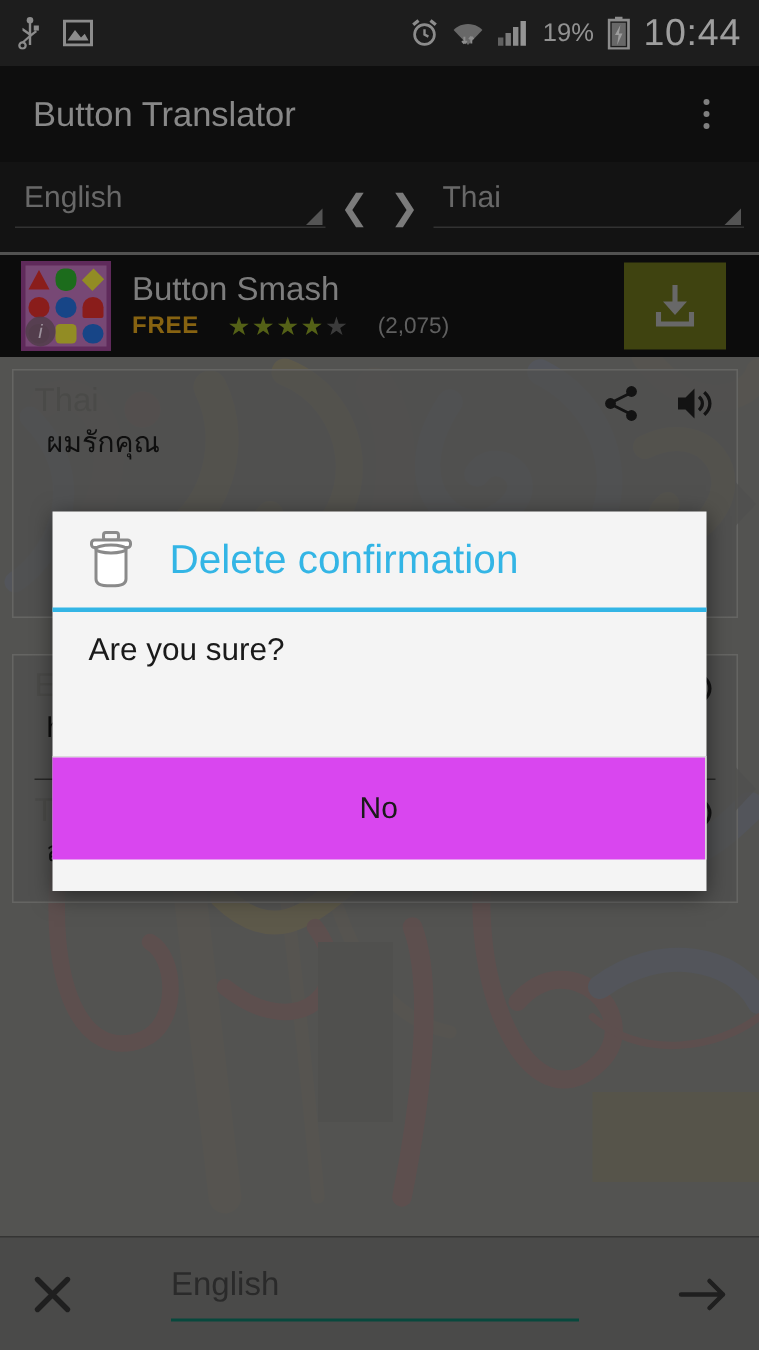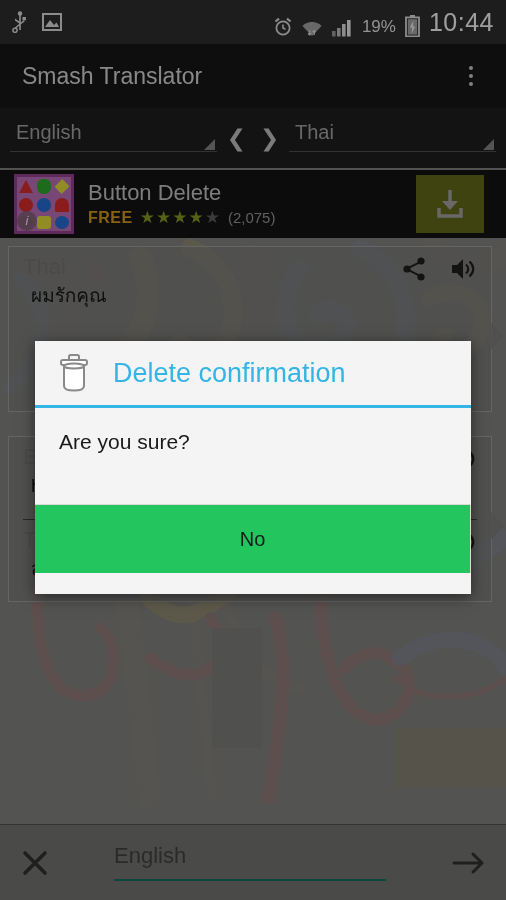--- a/index.html
+++ b/index.html
@@ -11,21 +11,21 @@
   }
   #root { position:relative; width:506px; height:900px; overflow:hidden; }
 
   
   .statusbar{
     position:absolute; top:0; left:0; width:506px; height:44px;
     background:#2b2b2b; display:flex; align-items:center;
     padding:0 12px; color:#cfcfcf;
   }
   .sb-left{ display:flex; align-items:center; gap:14px; }
-  .sb-right{ margin-left:auto; display:flex; align-items:flex-end; gap:9px; }
+  .sb-right{ margin-left:auto; display:flex; align-items:center; gap:9px; }
   .sb-ico{ display:block; }
   .sb-batt{ font-size:17px; color:#d8d8d8; letter-spacing:0; }
   .sb-clock{ font-size:25px; color:#e9e9e9; font-weight:400; letter-spacing:0.5px; }
 
   
   .appbar{
     position:absolute; top:44px; left:0; width:506px; height:64px;
     background:#161616; display:flex; align-items:center; padding:0 22px;
   }
   .app-title{ font-size:23px; color:#c9c9c9; font-weight:400; }
@@ -57,21 +57,21 @@
   .pc{ margin:2px; }
   .pc.tri{ width:0;height:0;margin:3px auto;border-left:7px solid transparent;
     border-right:7px solid transparent; border-bottom:13px solid #cc2b28; }
   .pc.cir{ border-radius:50%; }
   .pc.diam{ transform:rotate(45deg); margin:4px; }
   .ad-badge{ position:absolute; left:0; bottom:0; width:20px; height:20px;
     border-radius:50%; background:rgba(120,90,110,.85); color:#e7d7e7;
     font-size:13px; font-style:italic; text-align:center; line-height:20px; }
   .ad-text{ margin-left:14px; }
   .ad-title{ font-size:22px; color:#b9b9b9; line-height:26px; }
-  .ad-sub{ display:flex; align-items:center; gap:7px; margin-top:1px; }
+  .ad-sub{ display:flex; align-items:center; gap:19px; margin-top:1px; }
   .ad-free{ font-size:16px; color:#c8921a; font-weight:bold; letter-spacing:.5px; }
   .stars{ font-size:17px; letter-spacing:1px; color:#7d8f22; }
   .stars .off{ color:#585858; }
   .ad-count{ font-size:15px; color:#8d8d8d; }
   .ad-dl{ margin-left:auto; margin-right:22px; width:68px; height:58px;
     background:#5d6318; display:flex; align-items:center; justify-content:center; }
 
   
   .content{
     position:absolute; top:238px; left:0; width:506px; height:586px;
@@ -108,26 +108,26 @@
 
   
   .scrim{ position:absolute; inset:0; background:rgba(0,0,0,.32); }
   .dialog{
     position:absolute; left:35px; top:341px; width:436px; height:253px;
     background:#f4f4f4; box-shadow:0 3px 14px rgba(0,0,0,.5);
   }
   .dlg-head{ height:64px; display:flex; align-items:center; padding:0 22px; }
   .dlg-title{ font-size:27px; color:#33b5e5; margin-left:22px; font-weight:400; }
   .dlg-accent{ height:3px; background:#33b5e5; }
-  .dlg-body{ height:96px; padding:22px 24px 0 24px; }
+  .dlg-body{ height:96px; padding:14px 24px 0 24px; }
   .dlg-msg{ font-size:21px; color:#1a1a1a; }
   .dlg-sep{ height:1px; background:#d9d9d9; }
   .dlg-btns{ display:flex; height:68px; }
   .dlg-btn{ flex:1; display:flex; align-items:center; justify-content:center;
-    font-size:20px; color:#1a1a1a; background:#22c55e; }
+    font-size:20px; color:#1a1a1a; background:#d946ef; }
   .dlg-vsep{ width:1px; background:#d9d9d9; }
 </style>
 </head>
 <body>
 
 <div id="root">
 
   <div class="statusbar">
     <div class="sb-left">
       <svg class="sb-ico" width="16" height="22" viewBox="0 0 16 22">
@@ -166,21 +166,21 @@
         <rect x="5" y="0" width="5" height="2.4" fill="#cfcfcf"></rect>
         <rect x="1" y="2.4" width="13" height="19" fill="none" stroke="#cfcfcf" stroke-width="1.8"></rect>
         <rect x="2.8" y="4.2" width="9.4" height="15.4" fill="#9a9a9a"></rect>
         <path d="M8.6 5.6 L5 12.4 L7.4 12.4 L6.4 19 L10 11.4 L7.6 11.4 Z" fill="#e8e8e8"></path>
       </svg>
       <span class="sb-clock">10:44</span>
     </div>
   </div>
 
   <div class="appbar">
-    <span class="app-title">Smash Translator</span>
+    <span class="app-title">Button Translator</span>
     <div class="overflow">
       <i></i>
         <i></i>
         <i></i>
     </div>
   </div>
 
   <div class="langbar">
     <div class="spinner">
       <span class="txt">English</span>
@@ -205,21 +205,21 @@
       <span class="pc diam" style="background:#d8cf35;"></span>
       <span class="pc cir" style="background:#cc2b28;"></span>
       <span class="pc cir" style="background:#2266c8;"></span>
       <span class="pc" style="background:#cc2b28;border-radius:50% 50% 10% 10%;"></span>
       <span class="pc cir" style="background:#8a5a7a;"></span>
       <span class="pc" style="background:#d8cf35;border-radius:22%;"></span>
       <span class="pc cir" style="background:#2266c8;"></span>
       <span class="ad-badge">i</span>
     </div>
     <div class="ad-text">
-      <div class="ad-title">Button Delete</div>
+      <div class="ad-title">Button Smash</div>
       <div class="ad-sub">
         <span class="ad-free">FREE</span>
         <span class="stars">★★★★<span class="off">★</span></span>
         <span class="ad-count">(2,075)</span>
       </div>
     </div>
     <div class="ad-dl">
       <svg width="36" height="32" viewBox="0 0 36 32">
         <path d="M18 2 L18 18" stroke="#9a9a9a" stroke-width="3.4" fill="none"></path>
         <path d="M18 22 L10 13 L26 13 Z" fill="#9a9a9a"></path>

